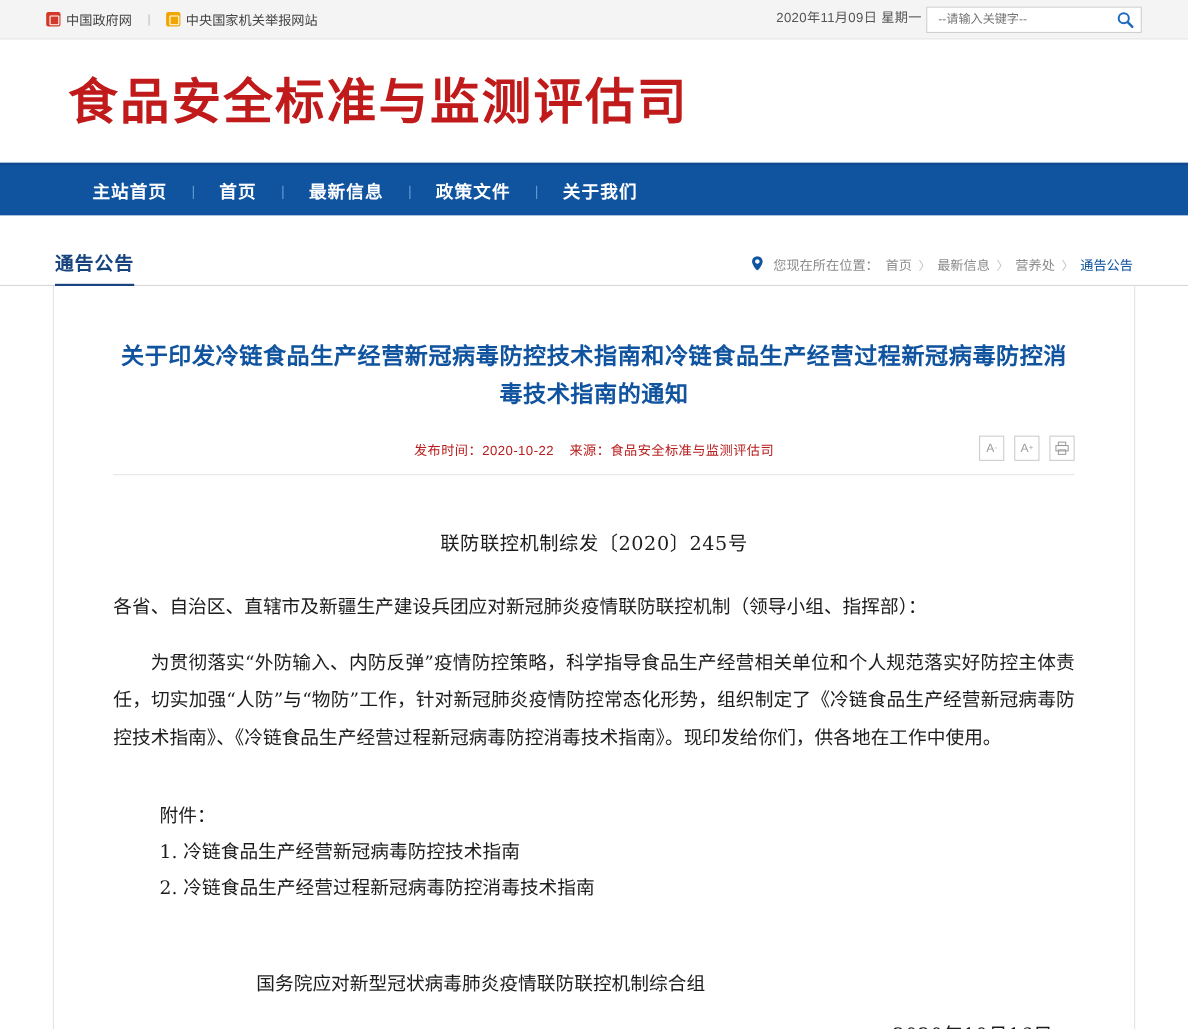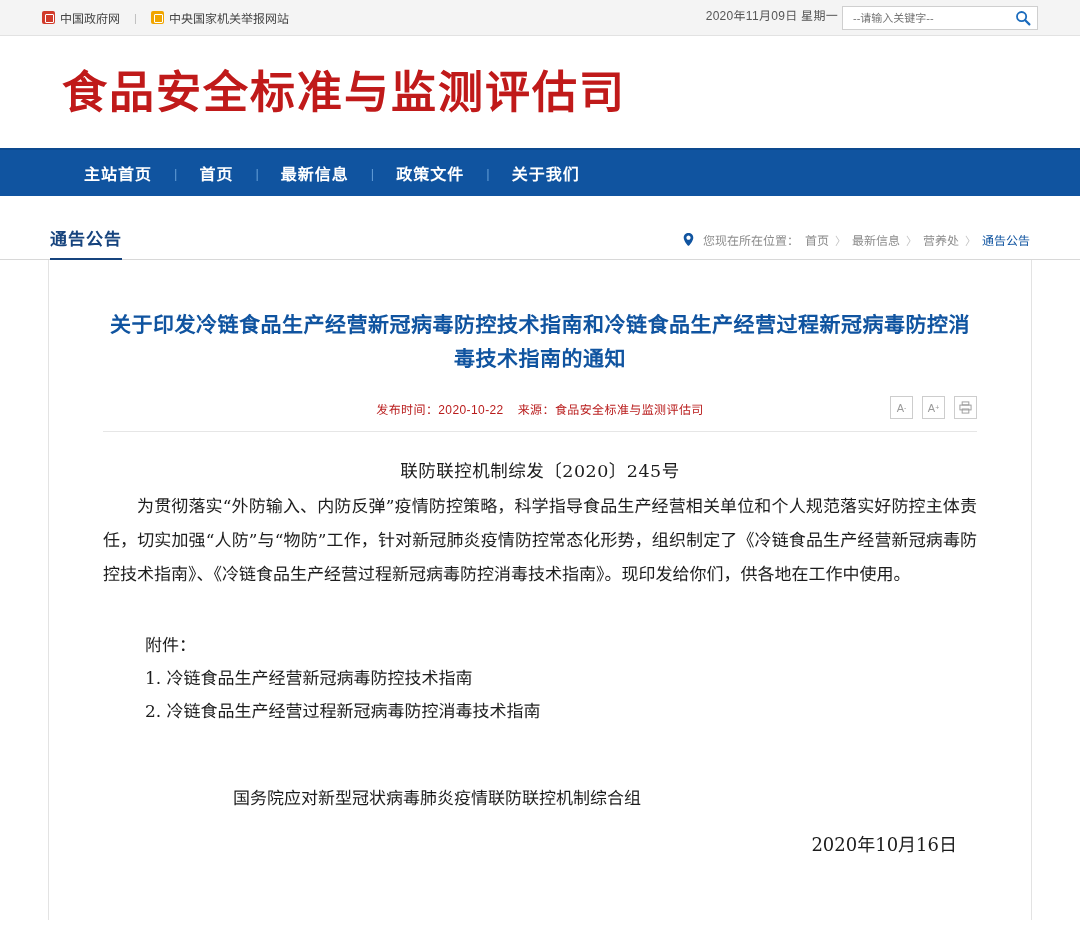--- a/index.html
+++ b/index.html
@@ -173,21 +173,21 @@
   .tool-box sup { font-size: 7px; }
 
   .body-text {
     font-family: "DejaVu Serif", "Liberation Serif", serif;
     font-size: 17px;
     color: #1c1c1c;
     line-height: 2.0;
   }
   .doc-no {
     text-align: center;
-    margin-top: 22px;
+    margin-top: 46px;
     font-size: 17.5px;
     letter-spacing: .5px;
   }
   .p-main { margin-top: 22px; text-align: justify; }
   .attach-block { margin-top: 38px; padding-left: 42px; line-height: 1.95; }
   .signature { margin-top: 52px; padding-left: 130px; font-size: 17px; }
   .sign-date { margin-top: 12px; text-align: right; padding-right: 20px; font-size: 18px; }
 </style>
 </head>
 <body>
@@ -281,20 +281,21 @@
             <rect x="3.4" y="8.6" width="7.2" height="4.4" fill="none" stroke="#9a9a9a" stroke-width="1"></rect>
           </svg>
         </div>
       </div>
     </div>
 
     <div class="body-text">
 
       <div class="doc-no">联防联控机制综发〔2020〕245号</div>
 
+      <p class="p-main">各省、自治区、直辖市及新疆生产建设兵团应对新冠肺炎疫情联防联控机制（领导小组、指挥部）：</p>
       <p class="p-main" style="margin-top:0; text-indent:2em;">为贯彻落实“外防输入、内防反弹”疫情防控策略，科学指导食品生产经营相关单位和个人规范落实好防控主体责任，切实加强“人防”与“物防”工作，针对新冠肺炎疫情防控常态化形势，组织制定了《冷链食品生产经营新冠病毒防控技术指南》、《冷链食品生产经营过程新冠病毒防控消毒技术指南》。现印发给你们，供各地在工作中使用。</p>
 
       <div class="attach-block">
         <div>附件：</div>
         <div>1. 冷链食品生产经营新冠病毒防控技术指南</div>
         <div>2. 冷链食品生产经营过程新冠病毒防控消毒技术指南</div>
       </div>
 
       <div class="signature">国务院应对新型冠状病毒肺炎疫情联防联控机制综合组</div>
       <div class="sign-date">2020年10月16日</div>

